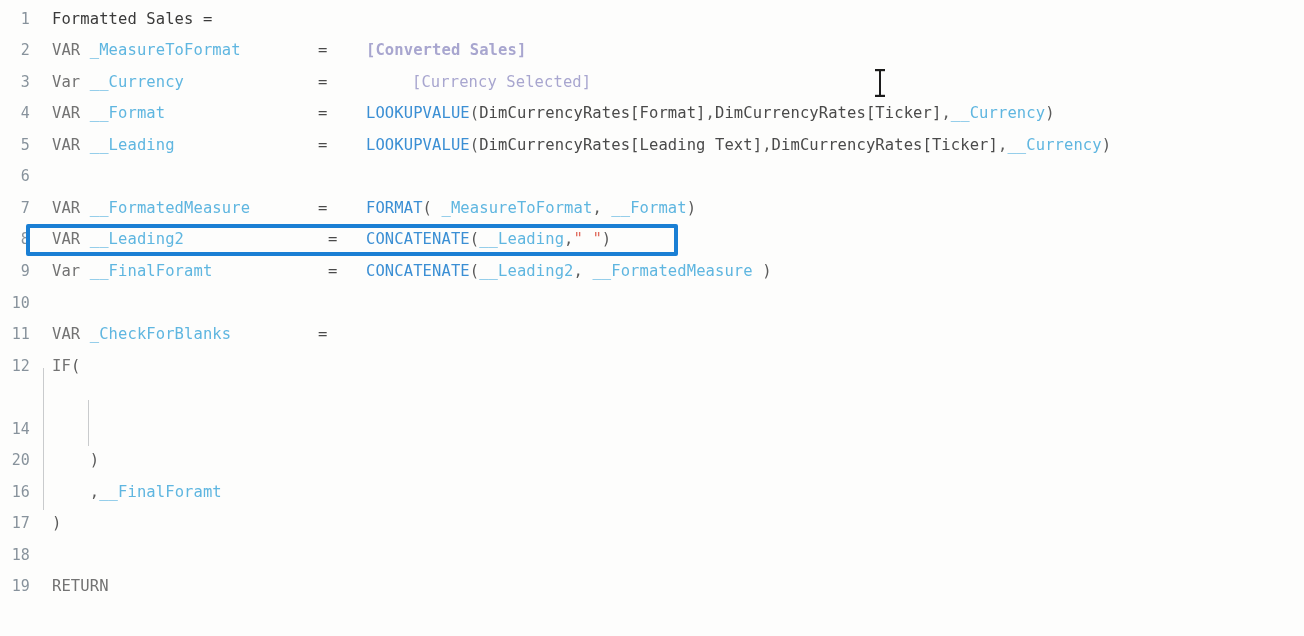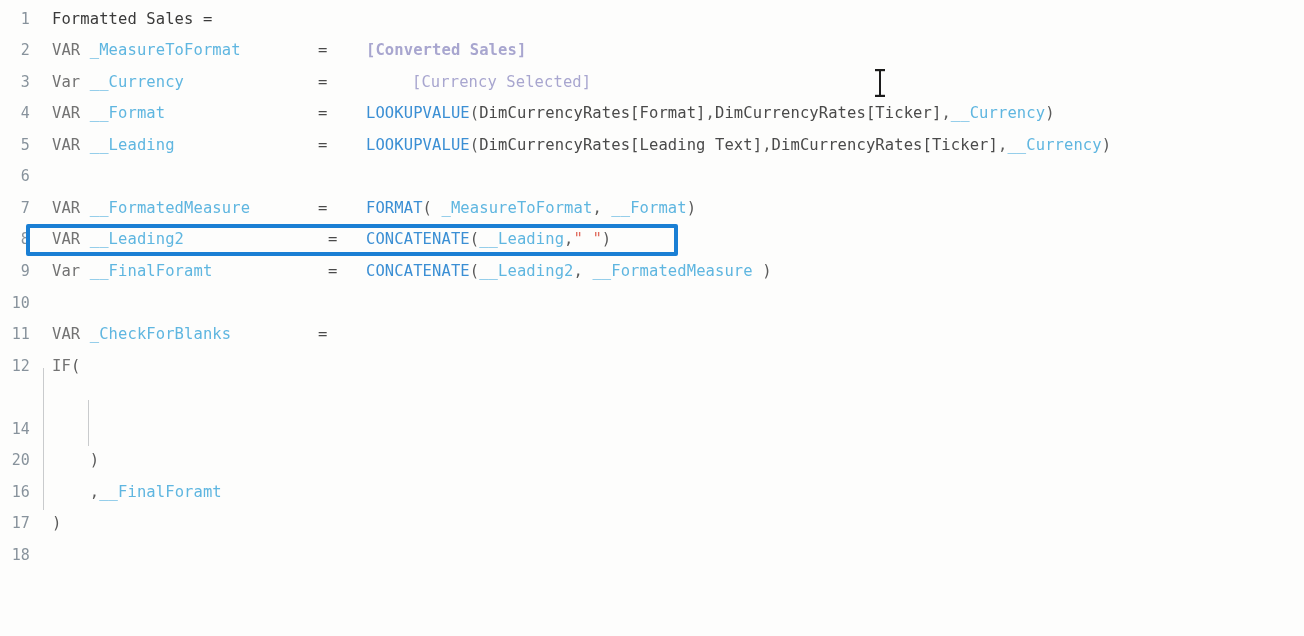--- a/index.html
+++ b/index.html
@@ -107,20 +107,21 @@
       <div class="code-line" style="top: 224px;"><span class="gutter">8</span><span class="code-text"><span class="t-kw">VAR </span><span class="t-var">__Leading2</span></span><span class="eq" style="left: 328px;">=</span><span class="code-text" style="left: 366px;"><span class="t-fn">CONCATENATE</span><span class="t-punct">(</span><span class="t-var">__Leading</span><span class="t-punct">,</span><span class="t-str">" "</span><span class="t-punct">)</span></span></div>
       <div class="code-line" style="top: 256px;"><span class="gutter">9</span><span class="code-text"><span class="t-kw">Var </span><span class="t-var">__FinalForamt</span></span><span class="eq" style="left: 328px;">=</span><span class="code-text" style="left: 366px;"><span class="t-fn">CONCATENATE</span><span class="t-punct">(</span><span class="t-var">__Leading2</span><span class="t-punct">, </span><span class="t-var">__FormatedMeasure</span><span class="t-punct"> )</span></span></div>
       <div class="code-line" style="top: 288px;"><span class="gutter">10</span><span class="code-text"></span></div>
       <div class="code-line" style="top: 319px;"><span class="gutter">11</span><span class="code-text"><span class="t-kw">VAR </span><span class="t-var">_CheckForBlanks</span></span><span class="eq" style="left: 318px;">=</span></div>
       <div class="code-line" style="top: 351px;"><span class="gutter">12</span><span class="code-text"><span class="t-kw">IF</span><span class="t-punct">(</span></span></div>
       <div class="code-line" style="top: 414px;"><span class="gutter">14</span></div>
       <div class="code-line" style="top: 445px;"><span class="gutter">20</span><span class="code-text"><span class="t-plain">    </span><span class="t-punct">)</span></span></div>
       <div class="code-line" style="top: 477px;"><span class="gutter">16</span><span class="code-text"><span class="t-plain">    </span><span class="t-punct">,</span><span class="t-var">__FinalForamt</span></span></div>
       <div class="code-line" style="top: 508px;"><span class="gutter">17</span><span class="code-text"><span class="t-punct">)</span></span></div>
       <div class="code-line" style="top: 540px;"><span class="gutter">18</span><span class="code-text"></span></div>
+      <div class="code-line" style="top: 571px;"><span class="gutter">19</span><span class="code-text"><span class="t-kw">RETURN</span></span></div>
     </div>
 
   <div id="guides-layer">
       <div class="indent-guide" style="left: 43px; top: 368px; height: 142px; background: rgb(201, 203, 205);"></div>
       <div class="indent-guide" style="left: 88px; top: 400px; height: 46px; background: rgb(201, 203, 205);"></div>
     </div>
 
   <div id="highlight-box" style="left: 26px; top: 224px; width: 652px; height: 32px; border-color: rgb(26, 127, 212); border-width: 4px;"></div>
 
   <div id="text-cursor" style="left: 872px; top: 68px;">

